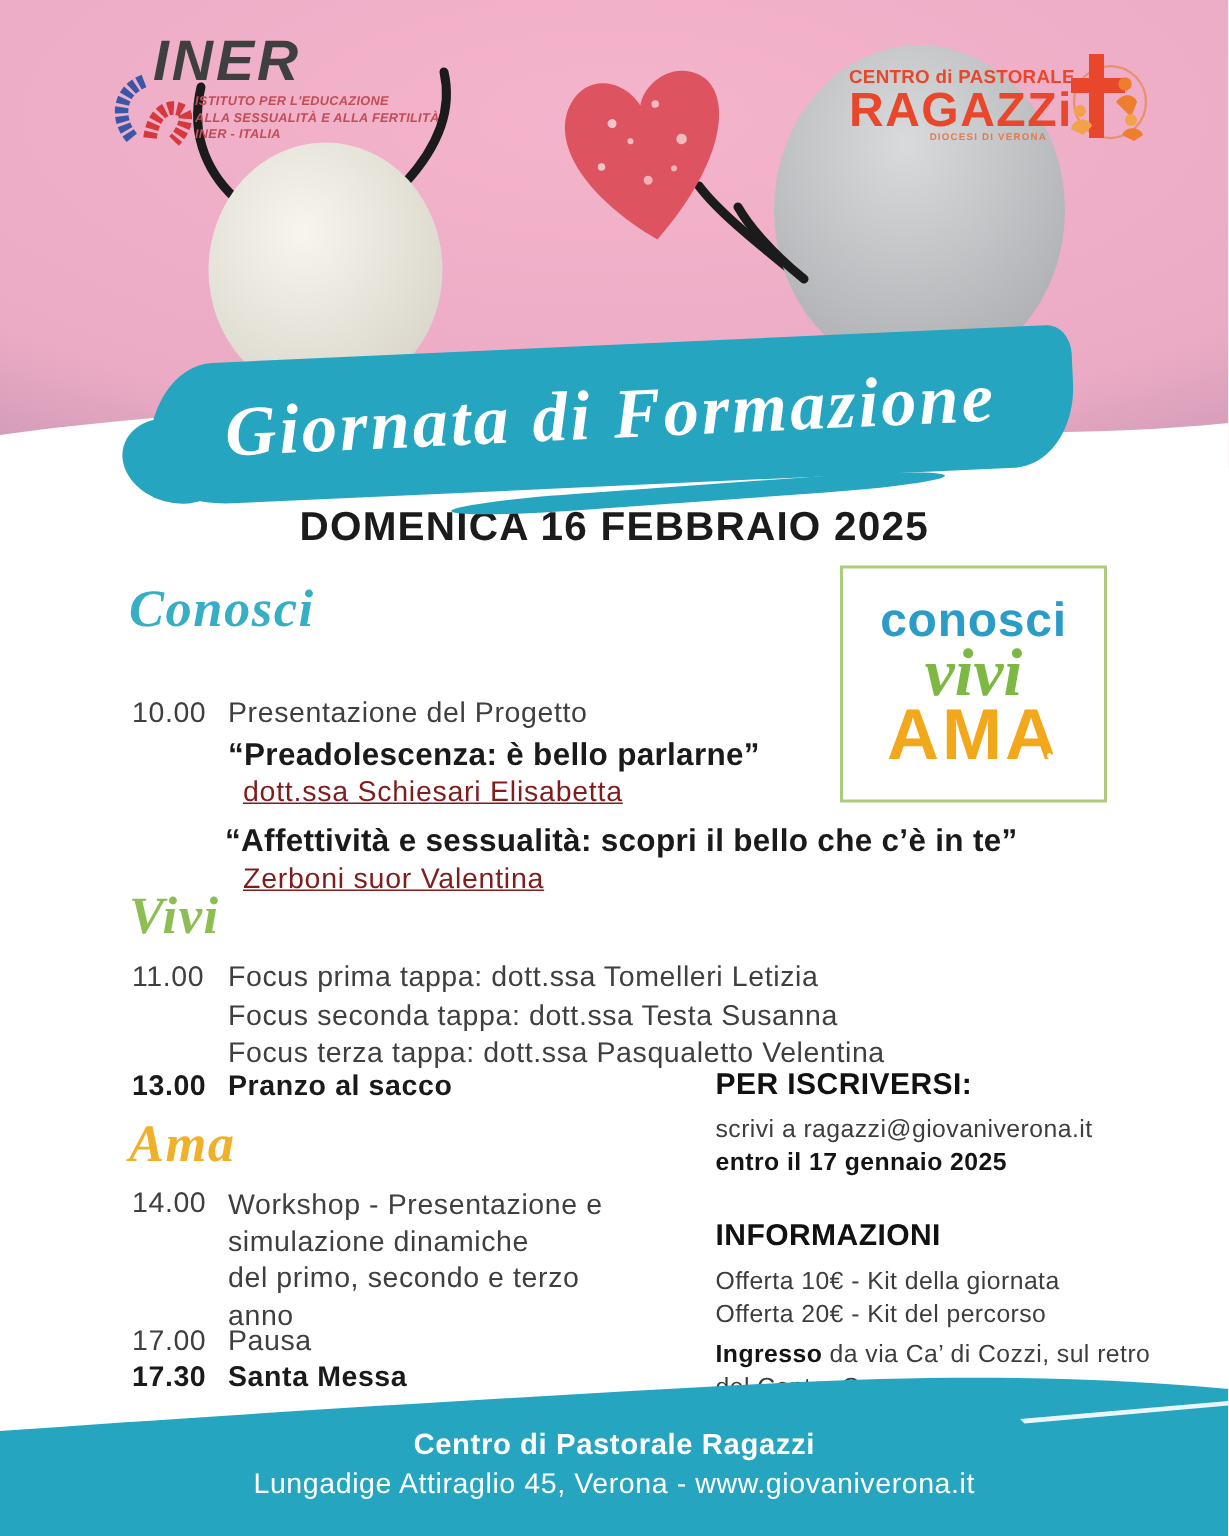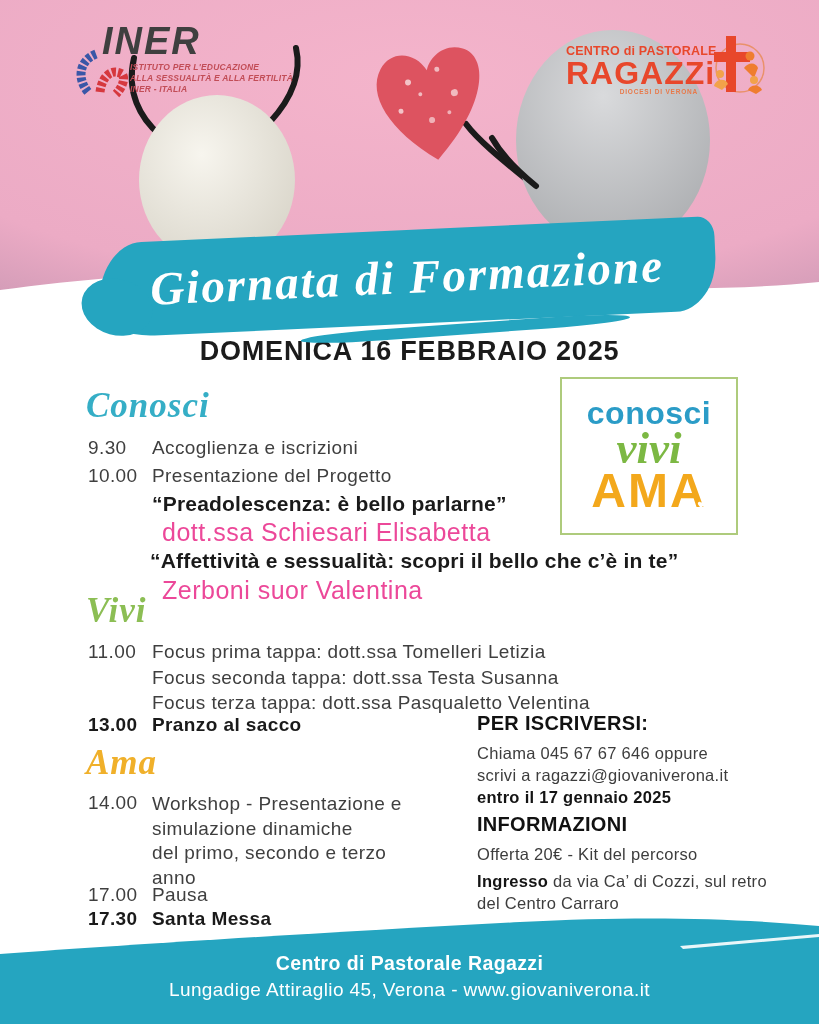--- a/index.html
+++ b/index.html
@@ -45,21 +45,21 @@
   .h-vivi{left:86px;top:591px;color:#8cbe54;}
   .h-ama{left:86px;top:743px;color:#f0b02a;}
 
   
   .row{position:absolute;left:88px;font-size:19px;color:#3f3f3f;letter-spacing:.4px;white-space:nowrap;}
   .row .time{display:inline-block;width:64px;vertical-align:top;}
   .row .txt{display:inline-block;vertical-align:top;}
   .row.bold{font-weight:700;color:#1a1a1a;}
   .pre{white-space:pre-line;line-height:24.5px;}
   .quote{position:absolute;font-weight:700;color:#1a1a1a;font-size:21px;letter-spacing:.2px;white-space:nowrap;}
-  .speaker{position:absolute;font-size:25px;color:#ec4899;letter-spacing:.5px;white-space:nowrap;}
+  .speaker{position:absolute;font-size:19px;color:#7f1d1d;letter-spacing:.5px;white-space:nowrap;text-decoration:underline;}
 
   
   .logo-box{left:560px;top:377px;width:178px;height:158px;background:#ffffff;border:2px solid #aecb7c;
           box-sizing:border-box;display:flex;flex-direction:column;align-items:center;justify-content:center;}
   .lb-conosci{color:#2b9cc7;font-weight:800;font-size:32px;letter-spacing:.5px;line-height:1;}
   .lb-vivi{font-family:"Liberation Serif",serif;font-style:italic;font-weight:700;font-size:45px;
           color:#7cb843;line-height:.85;}
   .lb-ama{position:relative;color:#f3a81c;font-weight:800;font-size:48px;letter-spacing:2px;line-height:1;}
   .lb-heart{position:absolute;bottom:4px;font-size:13px;color:#ffffff;font-weight:400;}
   .lb-heart.h1{left:10px;}
@@ -164,23 +164,20 @@
   </div>
 
   <div class="abs banner">
     <span class="banner-text">Giornata di Formazione</span>
   </div>
 
   <div class="abs date-title">DOMENICA 16 FEBBRAIO 2025</div>
 
   <div class="abs script-h h-conosci">Conosci</div>
 
-  <div class="row" style="top:437px">
-    <span class="time">9.30</span><span class="txt">Accoglienza e iscrizioni</span>
-  </div>
   <div class="row" style="top:465px">
     <span class="time">10.00</span><span class="txt">Presentazione del Progetto</span>
   </div>
 
   <div class="quote" style="left:152px;top:492px">“Preadolescenza: è bello parlarne”</div>
   <div class="speaker" style="left:162px;top:518px">dott.ssa Schiesari Elisabetta</div>
 
   <div class="quote" style="left:150px;top:549px">“Affettività e sessualità: scopri il bello che c’è in te”</div>
   <div class="speaker" style="left:162px;top:576px">Zerboni suor Valentina</div>
 
@@ -219,27 +216,27 @@
     <div class="lb-vivi">vivi</div>
     <div class="lb-ama">
       <span>AMA</span>
       <span class="lb-heart h1">♥</span>
       <span class="lb-heart h2">♥</span>
     </div>
   </div>
 
   <div class="abs iscriversi">
     <div class="info-title">PER ISCRIVERSI:</div>
-    <div class="info-line">Chiama 045 67 67 646 oppure</div>
     <div class="info-line">scrivi a ragazzi@giovaniverona.it</div>
     <div class="info-line bold">entro il 17 gennaio 2025</div>
   </div>
 
   <div class="abs informazioni">
     <div class="info-title">INFORMAZIONI</div>
+    <div class="info-line">Offerta 10€ - Kit della giornata</div>
     <div class="info-line">Offerta 20€ - Kit del percorso</div>
     <div class="info-line ingresso">
       <b>Ingresso</b><span> da via Ca’ di Cozzi, sul retro del Centro Carraro</span>
     </div>
   </div>
 
   <svg class="abs footer-svg" viewBox="0 0 819 110">
     <path d="M0,40 C140,30 330,18 520,8 C640,2 730,4 819,12 L819,110 L0,110 Z" fill="#25a5c0"></path>
     <path d="M680,32 L819,20 L819,23 L683,35 Z" fill="#ffffff" opacity="0.9"></path>
   </svg>

